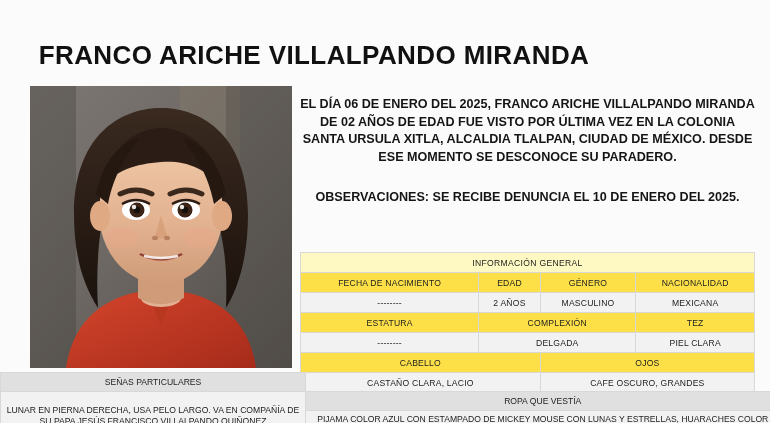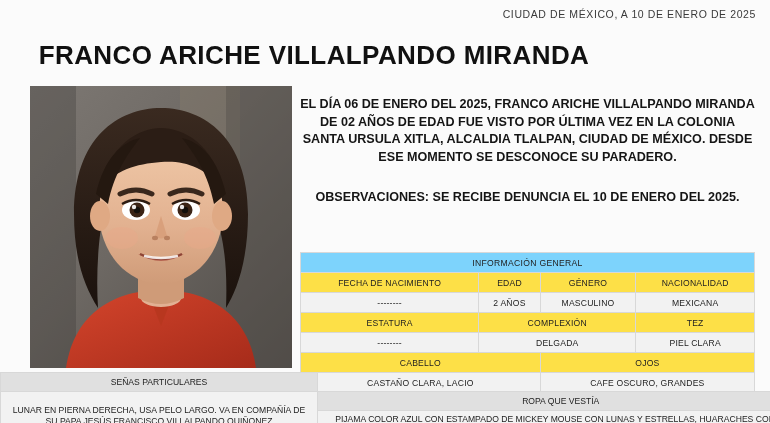--- a/index.html
+++ b/index.html
@@ -86,21 +86,21 @@
     background: #eeeeee;
     height: 13px;
     vertical-align: middle;
     letter-spacing: 0.2px;
   }
   .info-table td.head {
     background: #fde047;
     font-weight: 400;
   }
   .info-table td.banner {
-    background: #7dd3fc;
+    background: #fef9c3;
     font-weight: 400;
     letter-spacing: 0.3px;
   }
   .info-table td.val {
     background: #f2f2f2;
   }
   .bottom-block {
     position: absolute;
     left: 0;
     top: 372px;
@@ -109,21 +109,21 @@
   .bottom-table {
     width: 770px;
     border-collapse: collapse;
     font-size: 8.6px;
     color: #222;
     table-layout: fixed;
   }
   .bottom-table td {
     border: 1px solid #d8d8d8;
     text-align: center;
-    padding: 3px 8px;
+    padding: 3px 2px;
     background: #f2f2f2;
     vertical-align: middle;
   }
   .bottom-table td.hdr {
     background: #e0e0e0;
     height: 12px;
   }
   .bottom-table td.left-cell {
     width: 300px;
   }
@@ -132,21 +132,20 @@
   }
   .val-multiline {
     line-height: 11px;
   }
 </style>
 </head>
 <body>
 
 <div class="poster">
 
-  <div class="date-line">CIUDAD DE MÉXICO, A 10 DE ENERO DE 2025</div>
 
   <div class="title">FRANCO ARICHE VILLALPANDO MIRANDA</div>
 
   <div class="photo-wrap">
     <svg class="photo-svg" viewBox="0 0 262 282" preserveAspectRatio="xMidYMid slice">
       <defs>
         <linearGradient id="bgGrad" x1="0" y1="0" x2="1" y2="1">
           <stop offset="0%" stop-color="#7d7873"></stop>
           <stop offset="45%" stop-color="#6d6863"></stop>
           <stop offset="100%" stop-color="#4e4a46"></stop>

